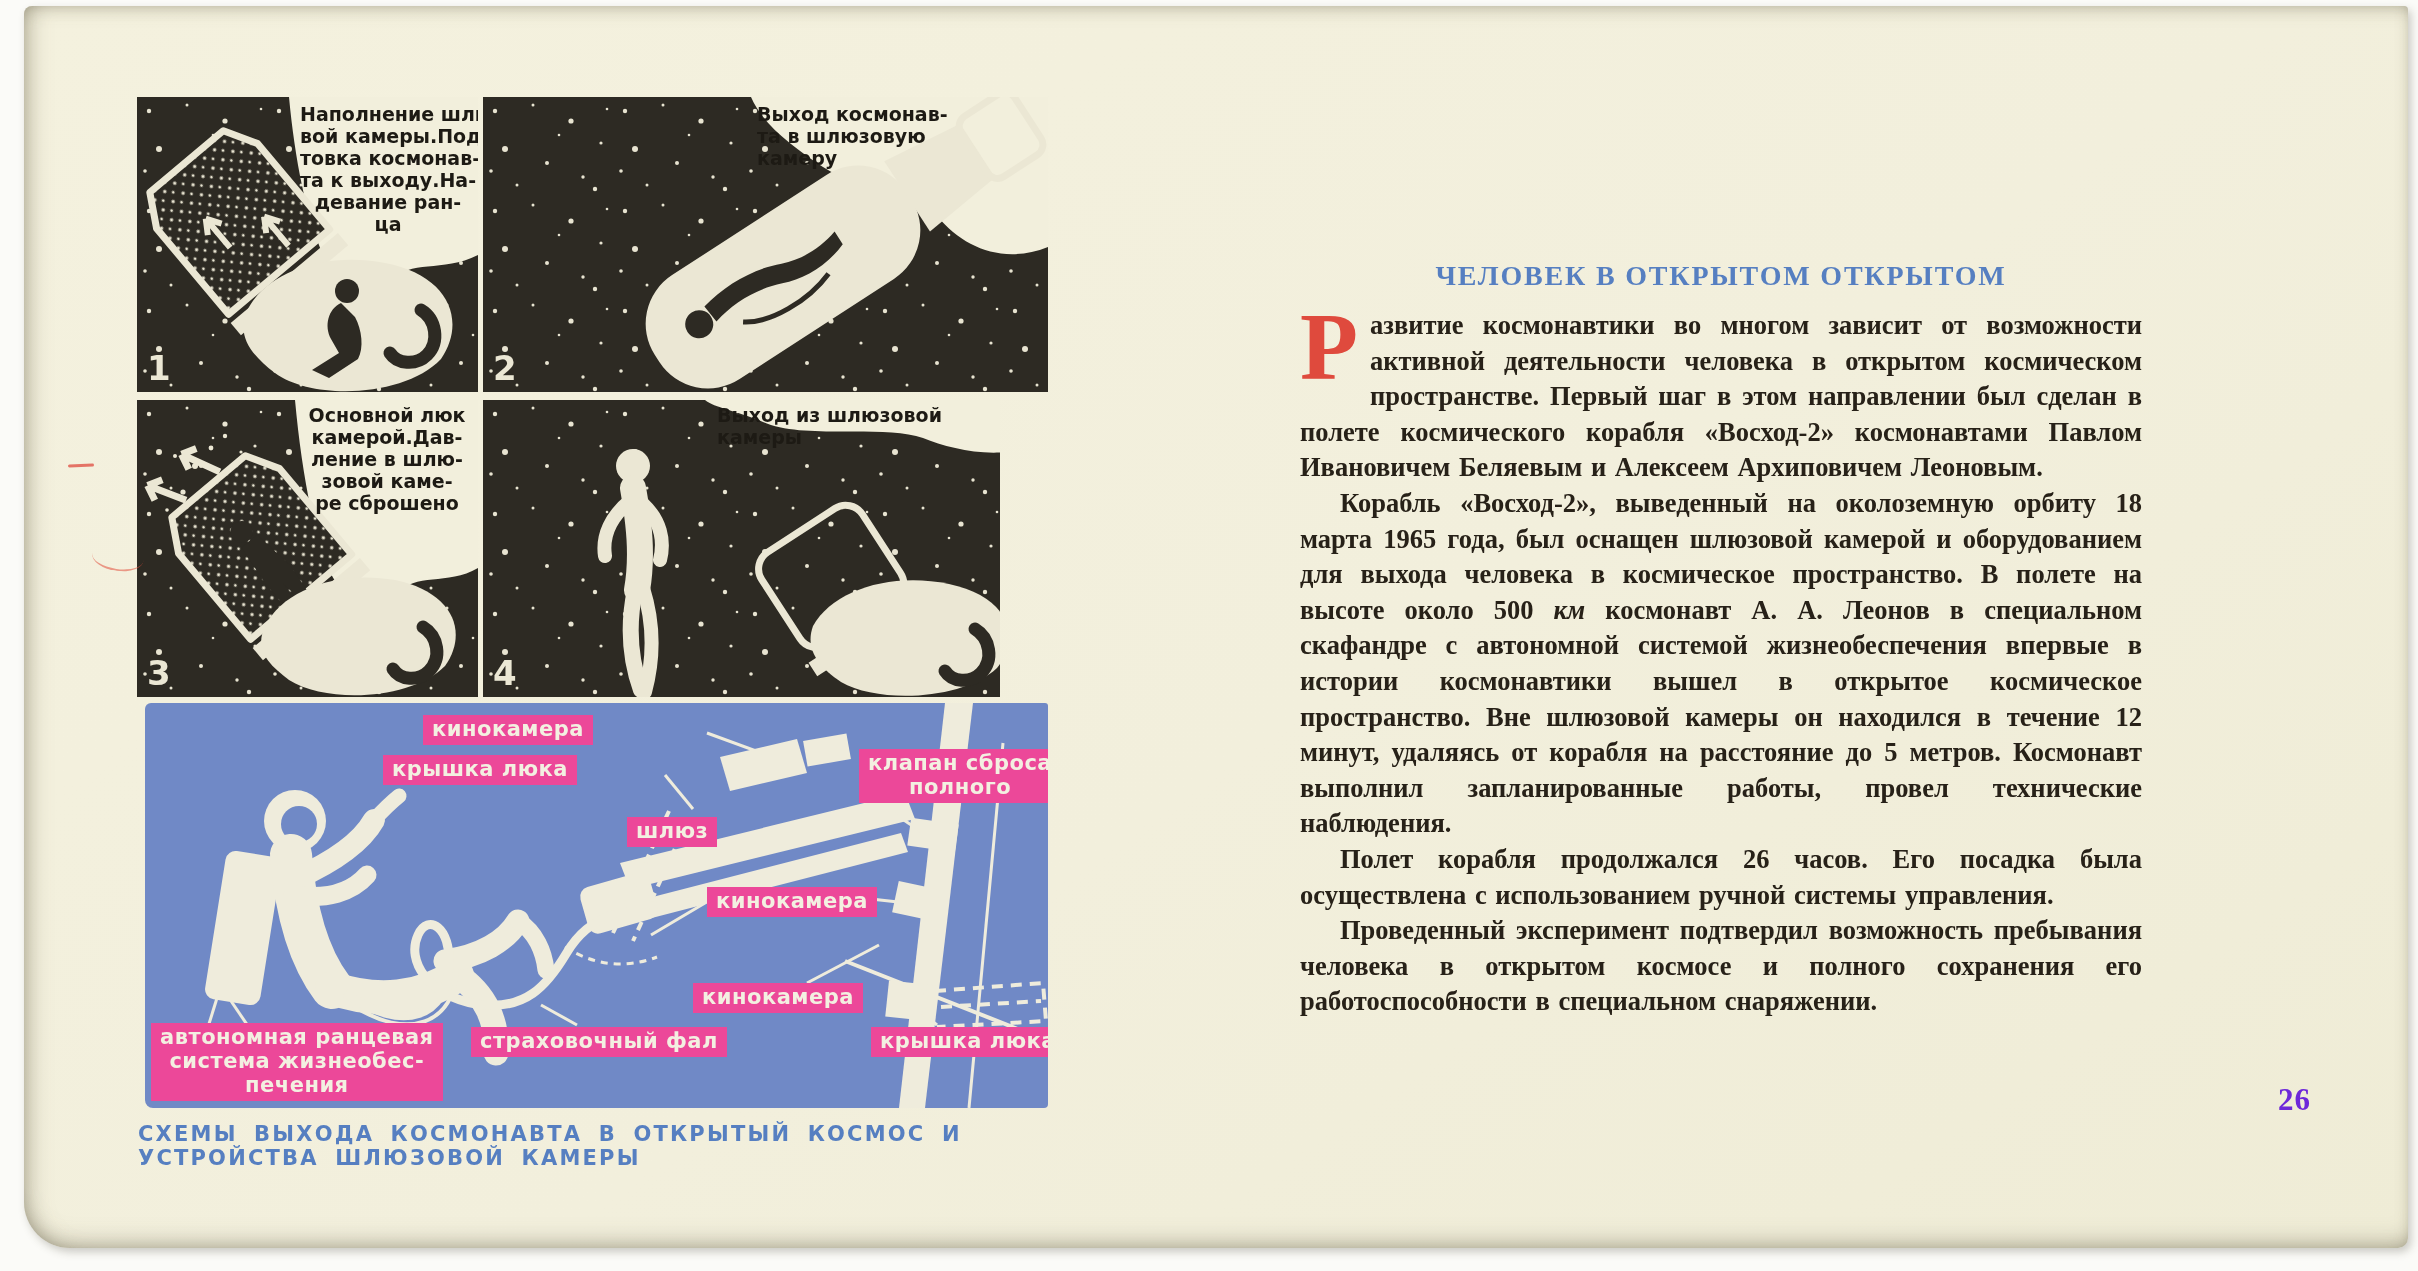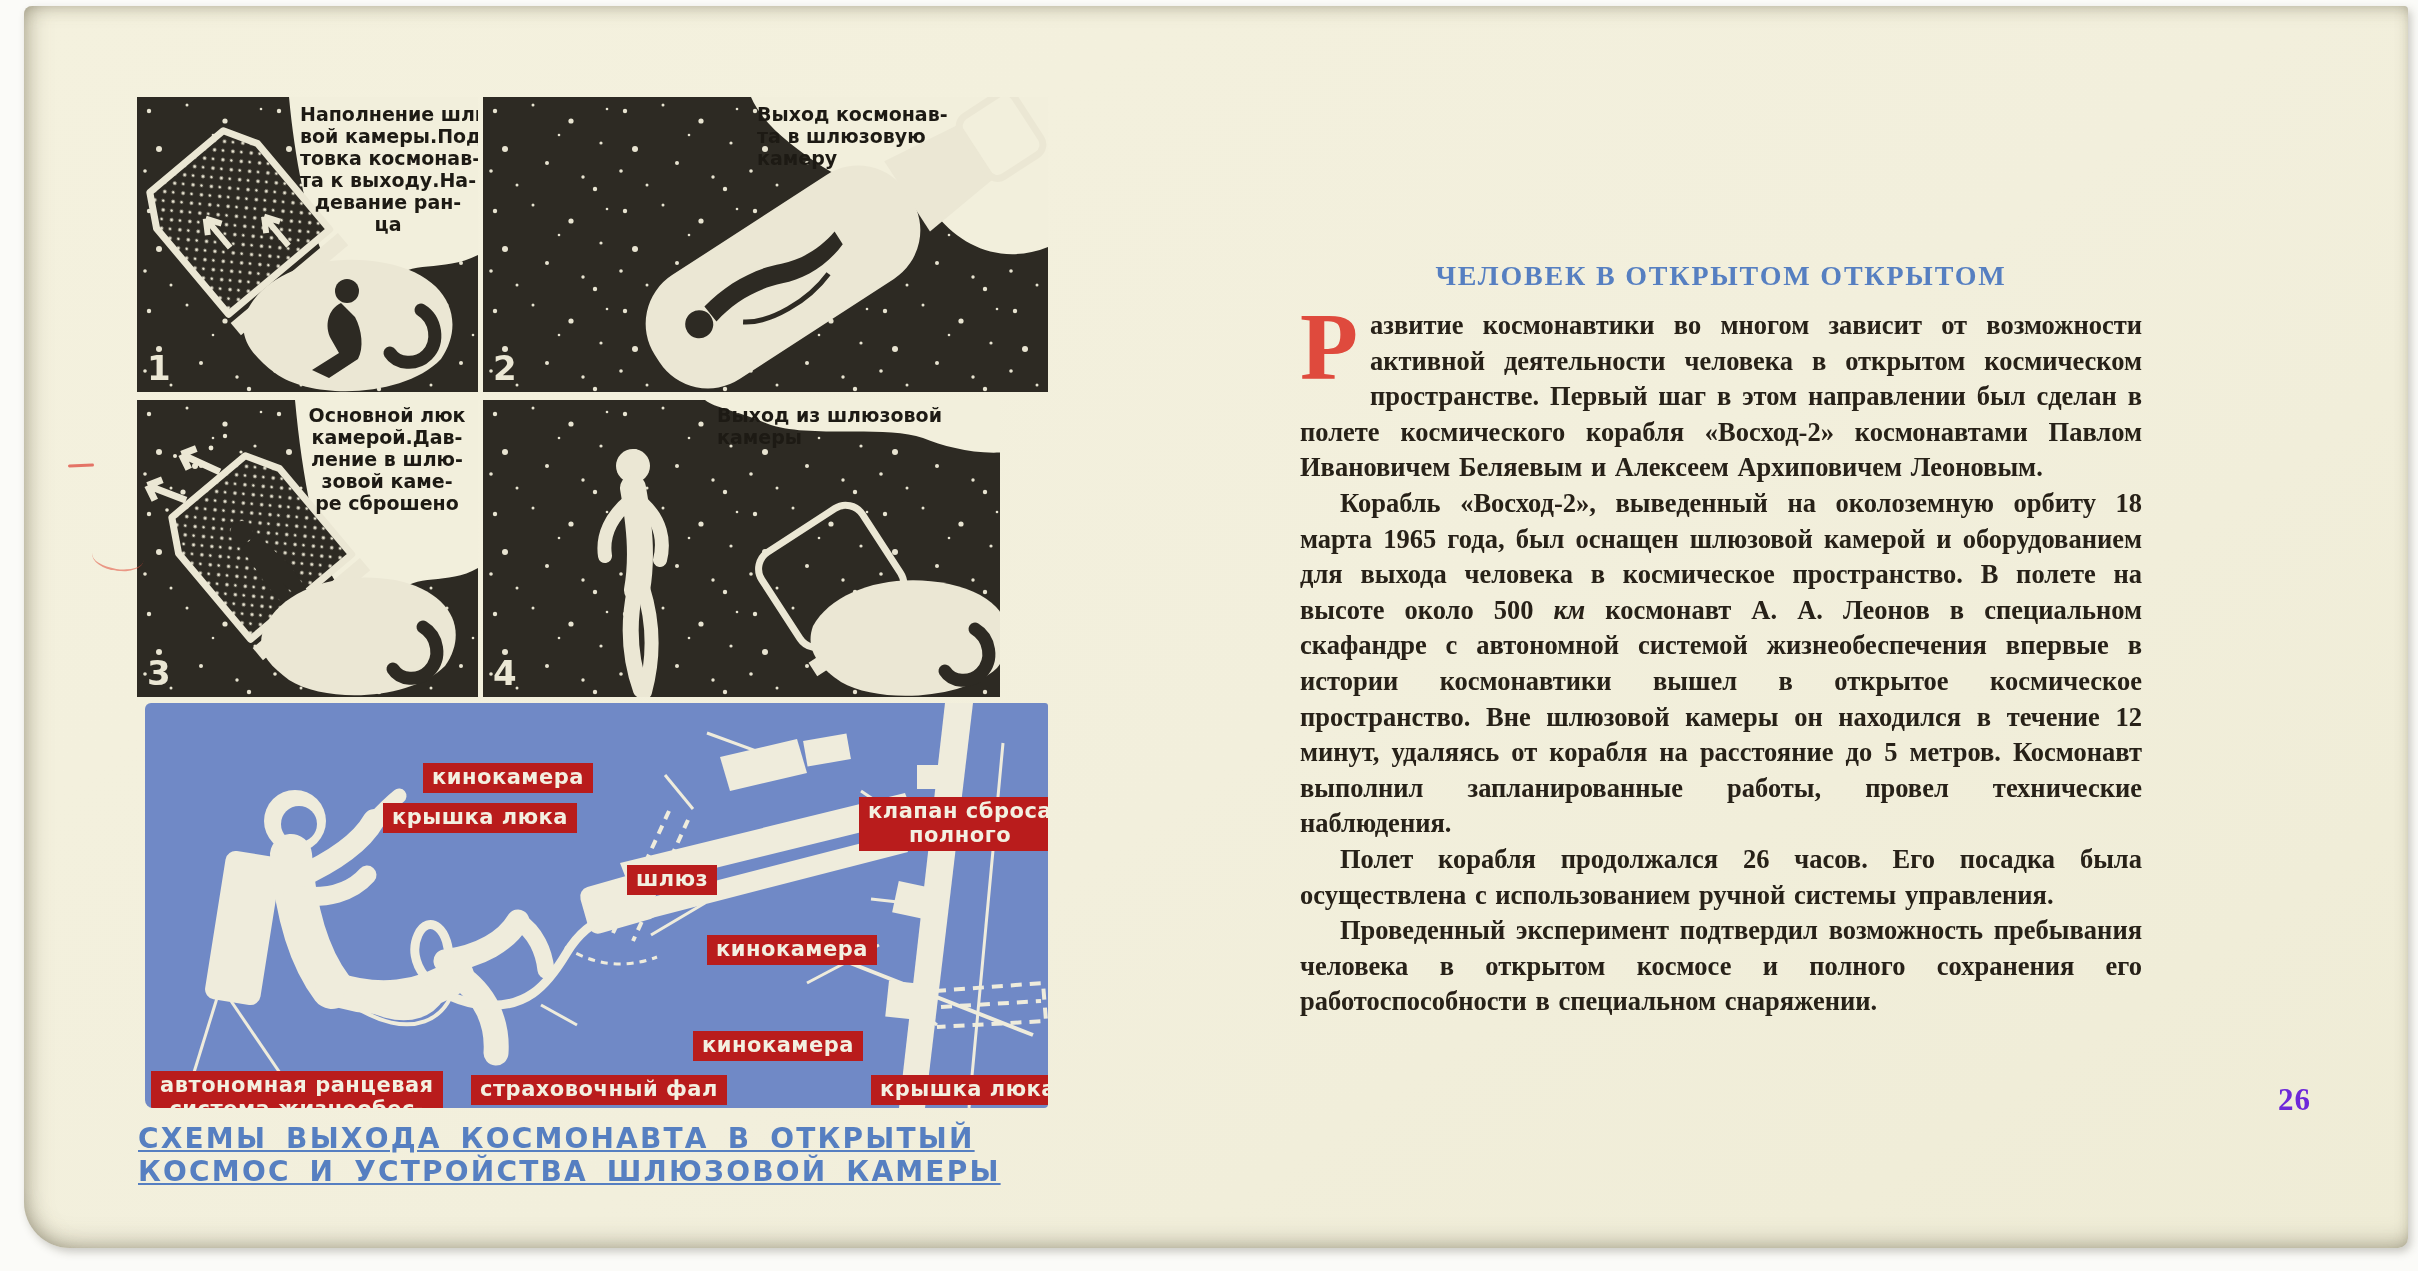--- a/index.html
+++ b/index.html
@@ -28,28 +28,28 @@
   .panel{position:absolute;background:var(--panel-black);overflow:hidden;}
   .panel svg{position:absolute;left:0;top:0;}
   .pcap{position:absolute;color:#1d1a14;font-family:"DejaVu Sans",sans-serif;
         font-weight:bold;font-size:19px;line-height:22px;z-index:3;}
   .pcap div{white-space:nowrap;}
   .pnum{position:absolute;left:10px;bottom:4px;color:var(--cream-art);
         font-family:"DejaVu Sans",sans-serif;font-weight:bold;font-size:34px;z-index:3;}
   
   #diagram{position:absolute;left:145px;top:703px;width:903px;height:405px;
            background:var(--diagram-blue);border-radius:6px 3px 4px 8px;overflow:hidden;}
-  .dlabel{position:absolute;background:#b91c1c;color:#f3f0e1;
+  .dlabel{position:absolute;background:#ec4899;color:#f3f0e1;
           font-family:"DejaVu Sans",sans-serif;font-weight:bold;font-size:21px;
-          line-height:24px;padding:2px 9px 4px;letter-spacing:.5px;white-space:nowrap;z-index:4;margin-top:48px;}
+          line-height:24px;padding:2px 9px 4px;letter-spacing:.5px;white-space:nowrap;z-index:4;}
   .dlabel.center{text-align:center;}
   
   #figcaption{position:absolute;left:138px;top:1122px;width:960px;
               color:var(--accent-blue);font-family:"DejaVu Sans",sans-serif;
-              font-weight:bold;font-size:28px;letter-spacing:2.2px;word-spacing:7px;text-decoration:underline;}
+              font-weight:bold;font-size:21px;letter-spacing:2.2px;word-spacing:7px;}
   
   #article{position:absolute;left:1300px;top:260px;width:842px;color:var(--ink);}
   #article h1{margin:0 0 16px 0;text-align:center;font-size:28px;letter-spacing:1.8px;
               color:var(--accent-blue);font-weight:bold;}
   #article p{margin:0;font-size:26.5px;line-height:35.6px;font-weight:bold;
              text-align:justify;word-spacing:2px;}
   #article p.ind{text-indent:40px;}
   .dropcap{float:left;color:var(--accent-red);font-size:95px;line-height:66px;
            padding:6px 12px 0 0;font-weight:bold;}
   .it{font-style:italic;}

